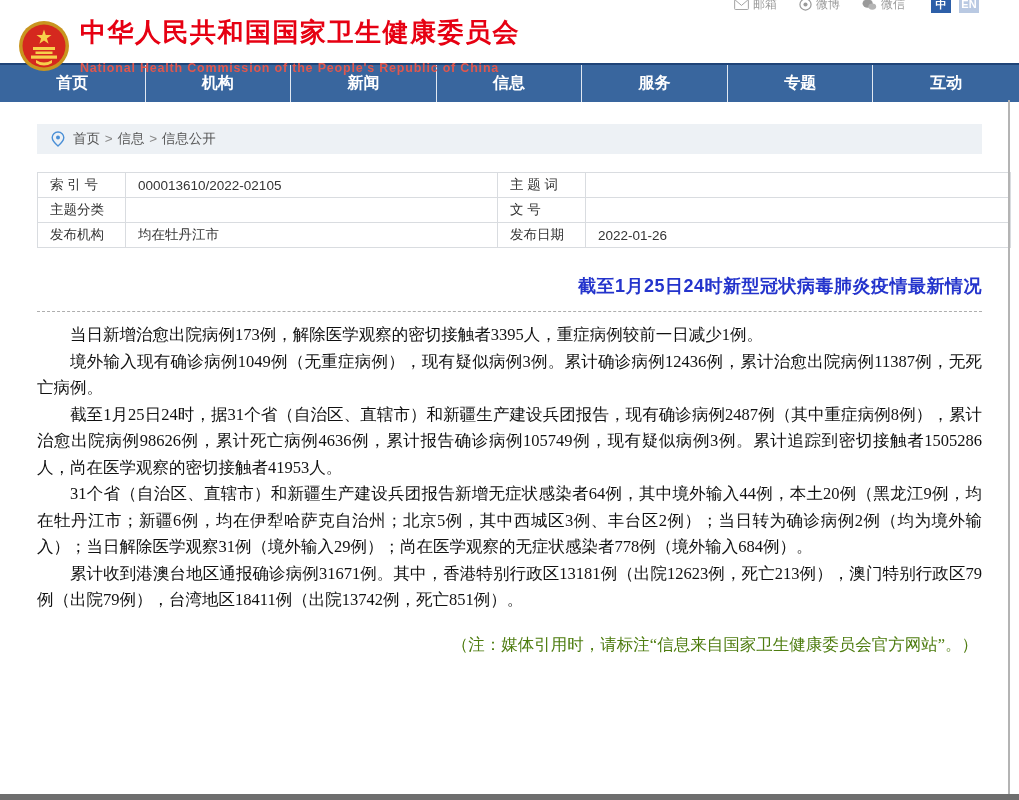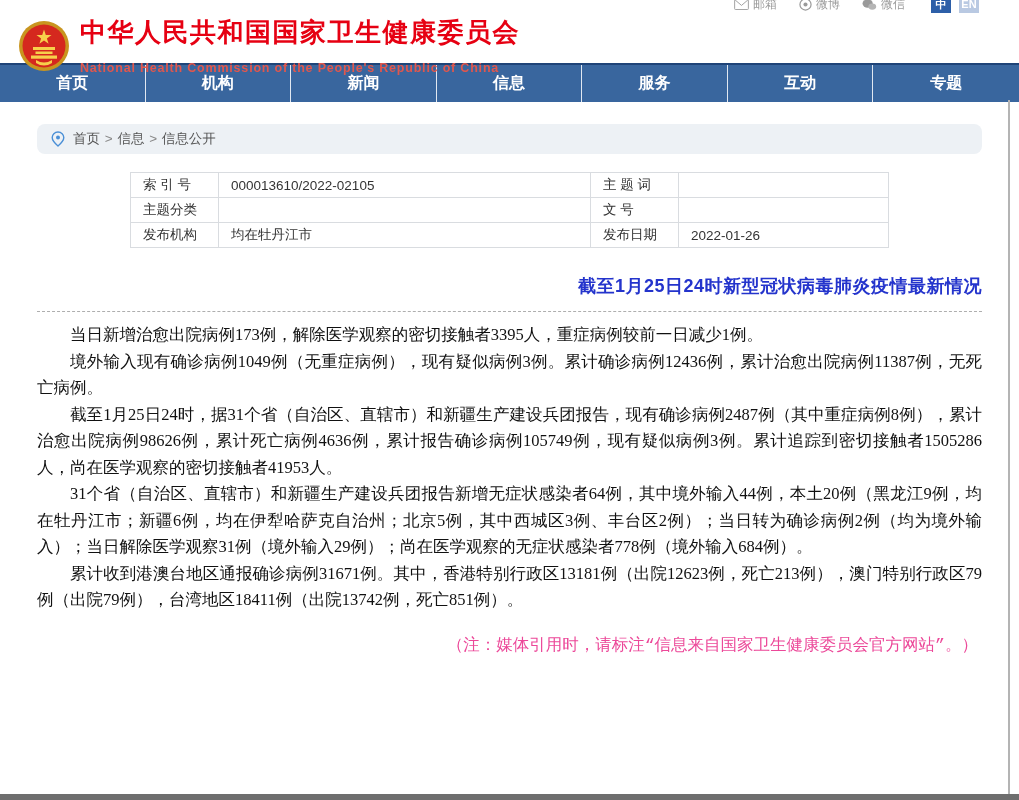--- a/index.html
+++ b/index.html
@@ -25,40 +25,40 @@
   
   nav{height:37px;background:var(--nav-blue);border-top:2px solid #1f4478;
       display:grid;grid-template-columns:repeat(7,1fr);}
   .nav-item{color:#fff;font-size:16px;font-weight:bold;text-align:center;line-height:35px;
             border-right:1px solid rgba(255,255,255,.85);cursor:pointer;}
   .nav-item:last-child{border-right:none;}
 
   
   .crumb{width:945px;margin:22px auto 0;background:#edf1f5;height:30px;display:flex;
          align-items:center;gap:8px;padding:0 14px;box-sizing:border-box;
-         font-size:13.5px;color:#555;border-radius:8px;}
+         font-size:13.5px;color:#555;}
   .crumb-item{cursor:pointer;}
   .crumb-sep{color:#888;margin:0 1px;}
 
   
   .container{width:945px;margin:0 auto;}
-  table.meta{width:759px;margin:18px auto 0;border-collapse:collapse;table-layout:fixed;
+  table.meta{width:974px;margin:18px auto 0;border-collapse:collapse;table-layout:fixed;
              font-size:13.5px;color:#333;}
   .ml,.mv{border:1px solid #d9dce0;height:24px;padding:0 12px;text-align:left;
           font-weight:normal;white-space:nowrap;overflow:hidden;}
 
   
   .art-title{margin:26px 0 0;text-align:right;font-size:18px;font-weight:bold;
              color:var(--title-blue);letter-spacing:.5px;}
   .dotline{margin:13px auto 0;border-top:1px dashed #aeaeae;height:0;}
   article{margin-top:10px;font-family:"Liberation Serif","DejaVu Serif",serif;
           font-size:16.5px;line-height:26.5px;color:#111;text-align:justify;}
   article p{margin:0;text-indent:2em;}
-  .note{margin:20px 0 0;text-align:right;font-family:Liberation Mono, monospace;
-        font-size:16.5px;color:#ec4899;padding-right:4px;}
+  .note{margin:20px 0 0;text-align:right;font-family:Liberation Serif, serif;
+        font-size:16.5px;color:#4d7c0f;padding-right:4px;}
 
   
   .right-edge{position:absolute;top:100px;bottom:0;right:9px;width:2px;background:#b4b4b4;}
   .footer-bar{position:absolute;left:0;right:0;bottom:0;height:6px;background:#6e6e6e;}
 </style>
 </head>
 <body>
 
 <div class="page">
 
@@ -110,22 +110,22 @@
         <span class="lang lang-en">EN</span>
       </div>
   </header>
 
   <nav id="main-nav">
       <div class="nav-item">首页</div>
       <div class="nav-item">机构</div>
       <div class="nav-item">新闻</div>
       <div class="nav-item">信息</div>
       <div class="nav-item">服务</div>
+      <div class="nav-item">专题</div>
       <div class="nav-item">互动</div>
-      <div class="nav-item">专题</div>
     </nav>
 
   <div class="crumb">
     <svg width="14" height="16" viewBox="0 0 14 16">
       <path d="M7 1 C3.7 1 1.2 3.5 1.2 6.6 C1.2 10.2 7 15 7 15 C7 15 12.8 10.2 12.8 6.6 C12.8 3.5 10.3 1 7 1 Z" fill="none" stroke="#4a8fd6" stroke-width="1.4"></path>
       <circle cx="7" cy="6.6" r="2" fill="#4a8fd6"></circle>
     </svg>
     <span id="crumb-items"><span class="crumb-item">首页</span><span class="crumb-sep"> &gt; </span><span class="crumb-item">信息</span><span class="crumb-sep"> &gt; </span><span class="crumb-item">信息公开</span></span>
   </div>
 

